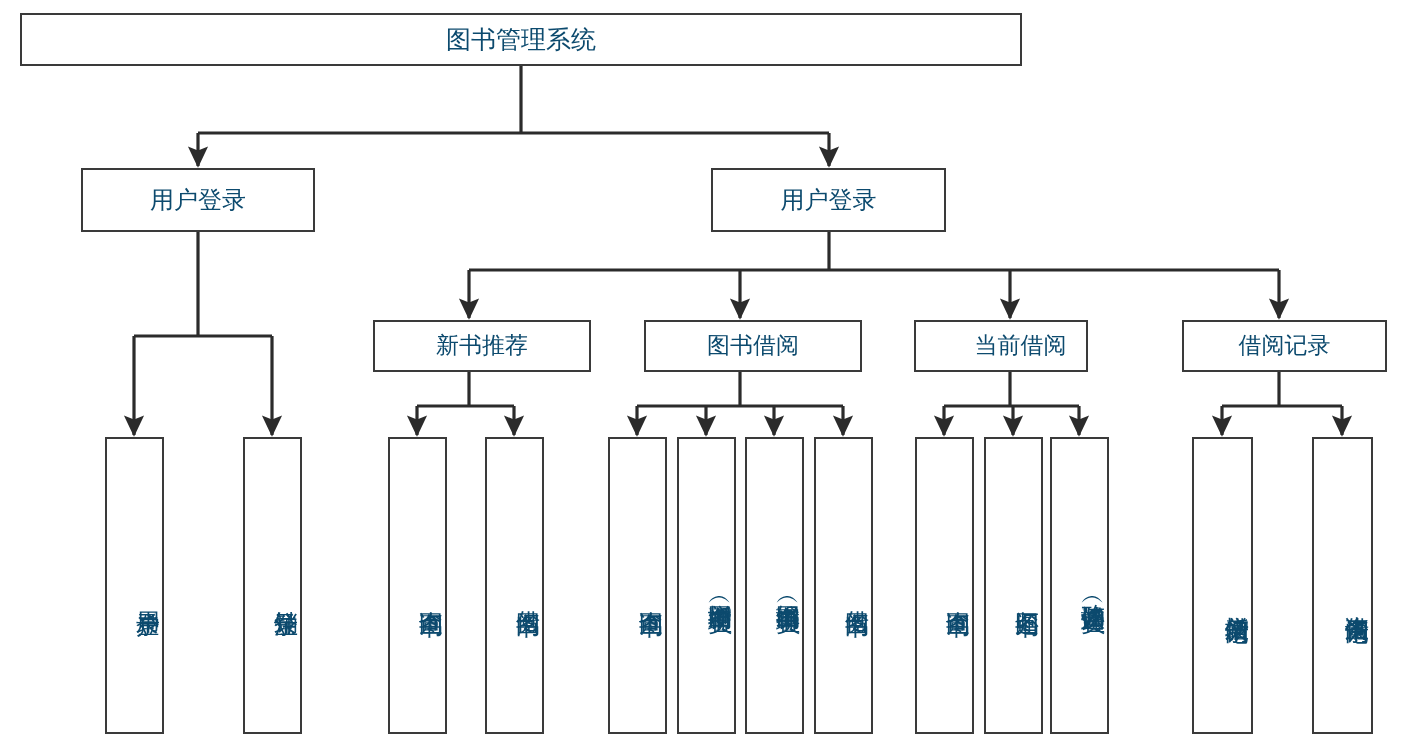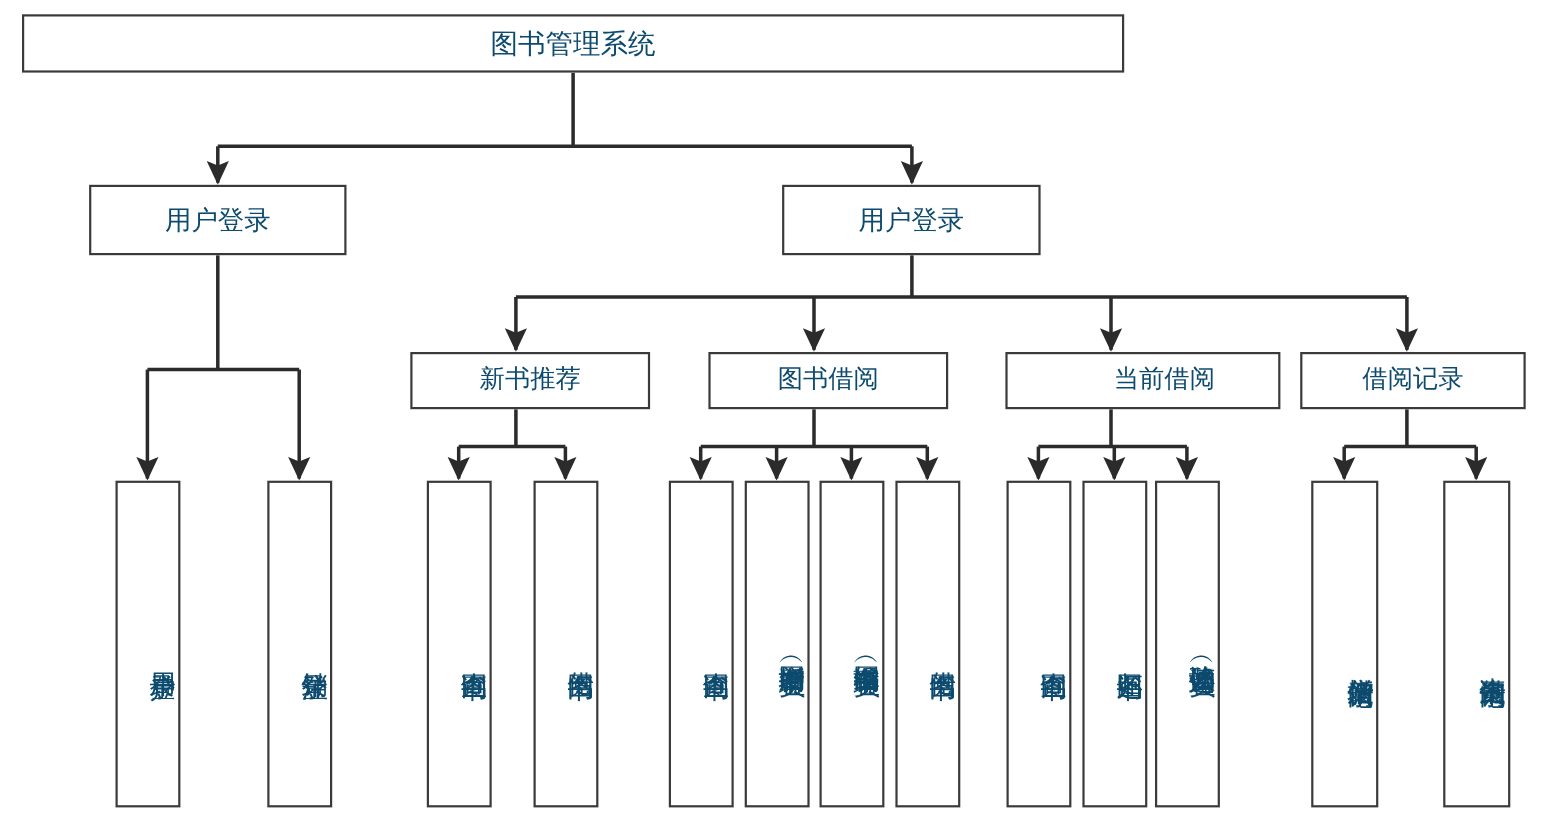--- a/index.html
+++ b/index.html
@@ -127,21 +127,21 @@
   <div class="node lvl1" style="left:711px;top:168px;width:235px;height:64px;">
     <span>用户登录</span>
   </div>
 
   <div class="node lvl2" style="left:361px;top:320px;width:218px;height:52px;">
     <span>新书推荐</span>
   </div>
   <div class="node lvl2" style="left:632px;top:320px;width:218px;height:52px;">
     <span>图书借阅</span>
   </div>
-  <div class="node lvl2" style="left:902px;top:320px;width:250px;height:52px;padding-left:39px;">
+  <div class="node lvl2" style="left:902px;top:320px;width:174px;height:52px;padding-left:39px;">
     <span>当前借阅</span>
   </div>
   <div class="node lvl2" style="left:1170px;top:320px;width:205px;height:52px;">
     <span>借阅记录</span>
   </div>
 
   <div class="node leaf" style="left:105px;top:437px;width:59px;height:297px;">
     <span class="vlabel">用户登录</span>
   </div>
   <div class="node leaf" style="left:243px;top:437px;width:59px;height:297px;">

